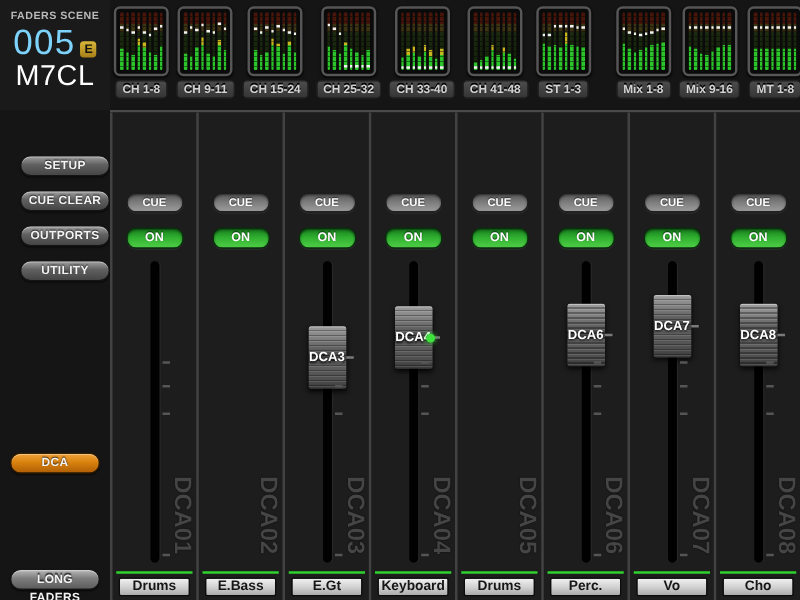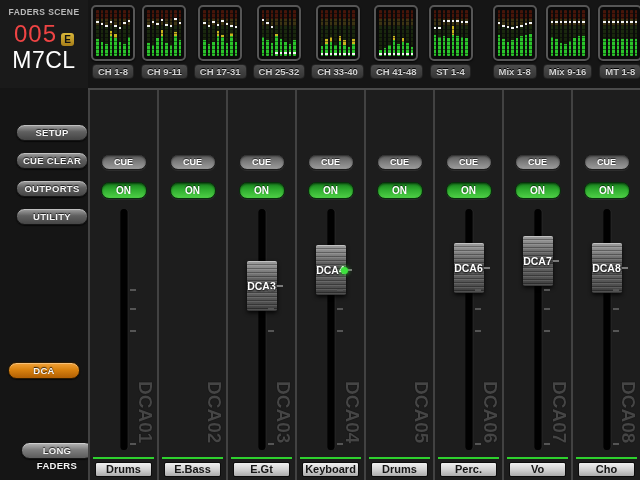--- a/index.html
+++ b/index.html
@@ -19,21 +19,21 @@
   .header{
     position:absolute;top:0;left:0;width:640px;height:88px;
     background:#151515;display:flex;
   }
   .scene-panel{
     width:88px;height:88px;flex:0 0 88px;background:#1a1a1a;
     display:flex;flex-direction:column;align-items:center;padding-top:7px;box-sizing:border-box;
   }
   .scene-title{font-size:8.5px;font-weight:bold;color:#b9b9b9;letter-spacing:.4px;}
   .scene-row{display:flex;align-items:center;margin-top:1px;}
-  .scene-number{font-size:24px;color:#ef4444;line-height:32px;letter-spacing:1px;}
+  .scene-number{font-size:28px;color:#7dd3fc;line-height:32px;letter-spacing:1px;}
   .scene-edit{
     width:13px;height:13px;margin-left:4px;margin-top:10px;
     background:linear-gradient(180deg,#d8b63a,#a87f18);border-radius:3px;
     color:#111;font-size:10px;font-weight:bold;text-align:center;line-height:13px;
   }
   .scene-model{font-size:23px;color:#fff;line-height:24px;margin-top:-2px;letter-spacing:.5px;}
   
   .meter-bridge{display:flex;align-items:flex-start;padding:5px 0 0 3px;}
   .meter-unit{display:flex;flex-direction:column;align-items:center;margin-right:6px;}
   .meter-unit.gap-before{margin-left:14px;}
@@ -68,21 +68,21 @@
     background:linear-gradient(180deg,#a2a2a2 0%,#606060 45%,#454545 100%);
     box-shadow:inset 0 1px 0 rgba(255,255,255,.35), 0 1px 1px rgba(0,0,0,.6);
     color:#f4f4f4;font-size:9.5px;font-weight:bold;text-align:center;line-height:15px;
     text-shadow:0 -1px 1px rgba(0,0,0,.8);letter-spacing:.3px;cursor:pointer;
   }
   .side-btn.dca{
     position:absolute;left:8px;top:274px;margin:0;
     background:linear-gradient(180deg,#f2a33a 0%,var(--accent,#d9820f) 45%,#b05f04 100%);
     border-color:#2c1a00;
   }
-  .side-btn.long{position:absolute;left:8px;bottom:8px;margin:13px;
+  .side-btn.long{position:absolute;left:8px;bottom:8px;margin:0;
     background:linear-gradient(180deg,#b8b8b8 0%,#7d7d7d 45%,#5c5c5c 100%);}
   
   .strips{
     position:absolute;left:88px;top:88px;width:552px;height:392px;
     display:flex;border-top:2px solid #4a4a4a;box-sizing:border-box;background:#141414;
   }
   .strip{
     position:relative;flex:1;border-left:2px solid #424242;box-sizing:border-box;
     background:#1d1d1d;
   }
@@ -295,21 +295,21 @@
               <div class="lit yellow" style="bottom: 44%; height: 6%;"></div>
               <div class="seg"></div>
               <div class="peak" style="bottom: 64%;"></div>
             </div>
             <div class="bar">
               <div class="lit" style="height: 30%;"></div>
               <div class="seg"></div>
               <div class="peak" style="bottom: 60%;"></div>
             </div>
           </div>
-    <div class="meter-label">CH 17-31</div>
+    <div class="meter-label">CH 15-24</div>
   </div>
 
   <div class="meter-unit">
     <div class="meter-block">
     <div class="bar">
               <div class="lit" style="height: 42%;"></div>
               <div class="seg"></div>
               <div class="peak" style="bottom: 76%;"></div>
             </div>
             <div class="bar">
@@ -488,21 +488,21 @@
               <div class="lit" style="height: 42%;"></div>
               <div class="seg"></div>
               <div class="peak" style="bottom: 72%;"></div>
             </div>
             <div class="bar">
               <div class="lit" style="height: 40%;"></div>
               <div class="seg"></div>
               <div class="peak" style="bottom: 72%;"></div>
             </div>
           </div>
-    <div class="meter-label">ST 1-4</div>
+    <div class="meter-label">ST 1-3</div>
   </div>
 
   <div class="meter-unit gap-before">
     <div class="meter-block">
     <div class="bar">
               <div class="lit" style="height: 46%;"></div>
               <div class="seg"></div>
               <div class="peak" style="bottom: 70%;"></div>
             </div>
             <div class="bar">

